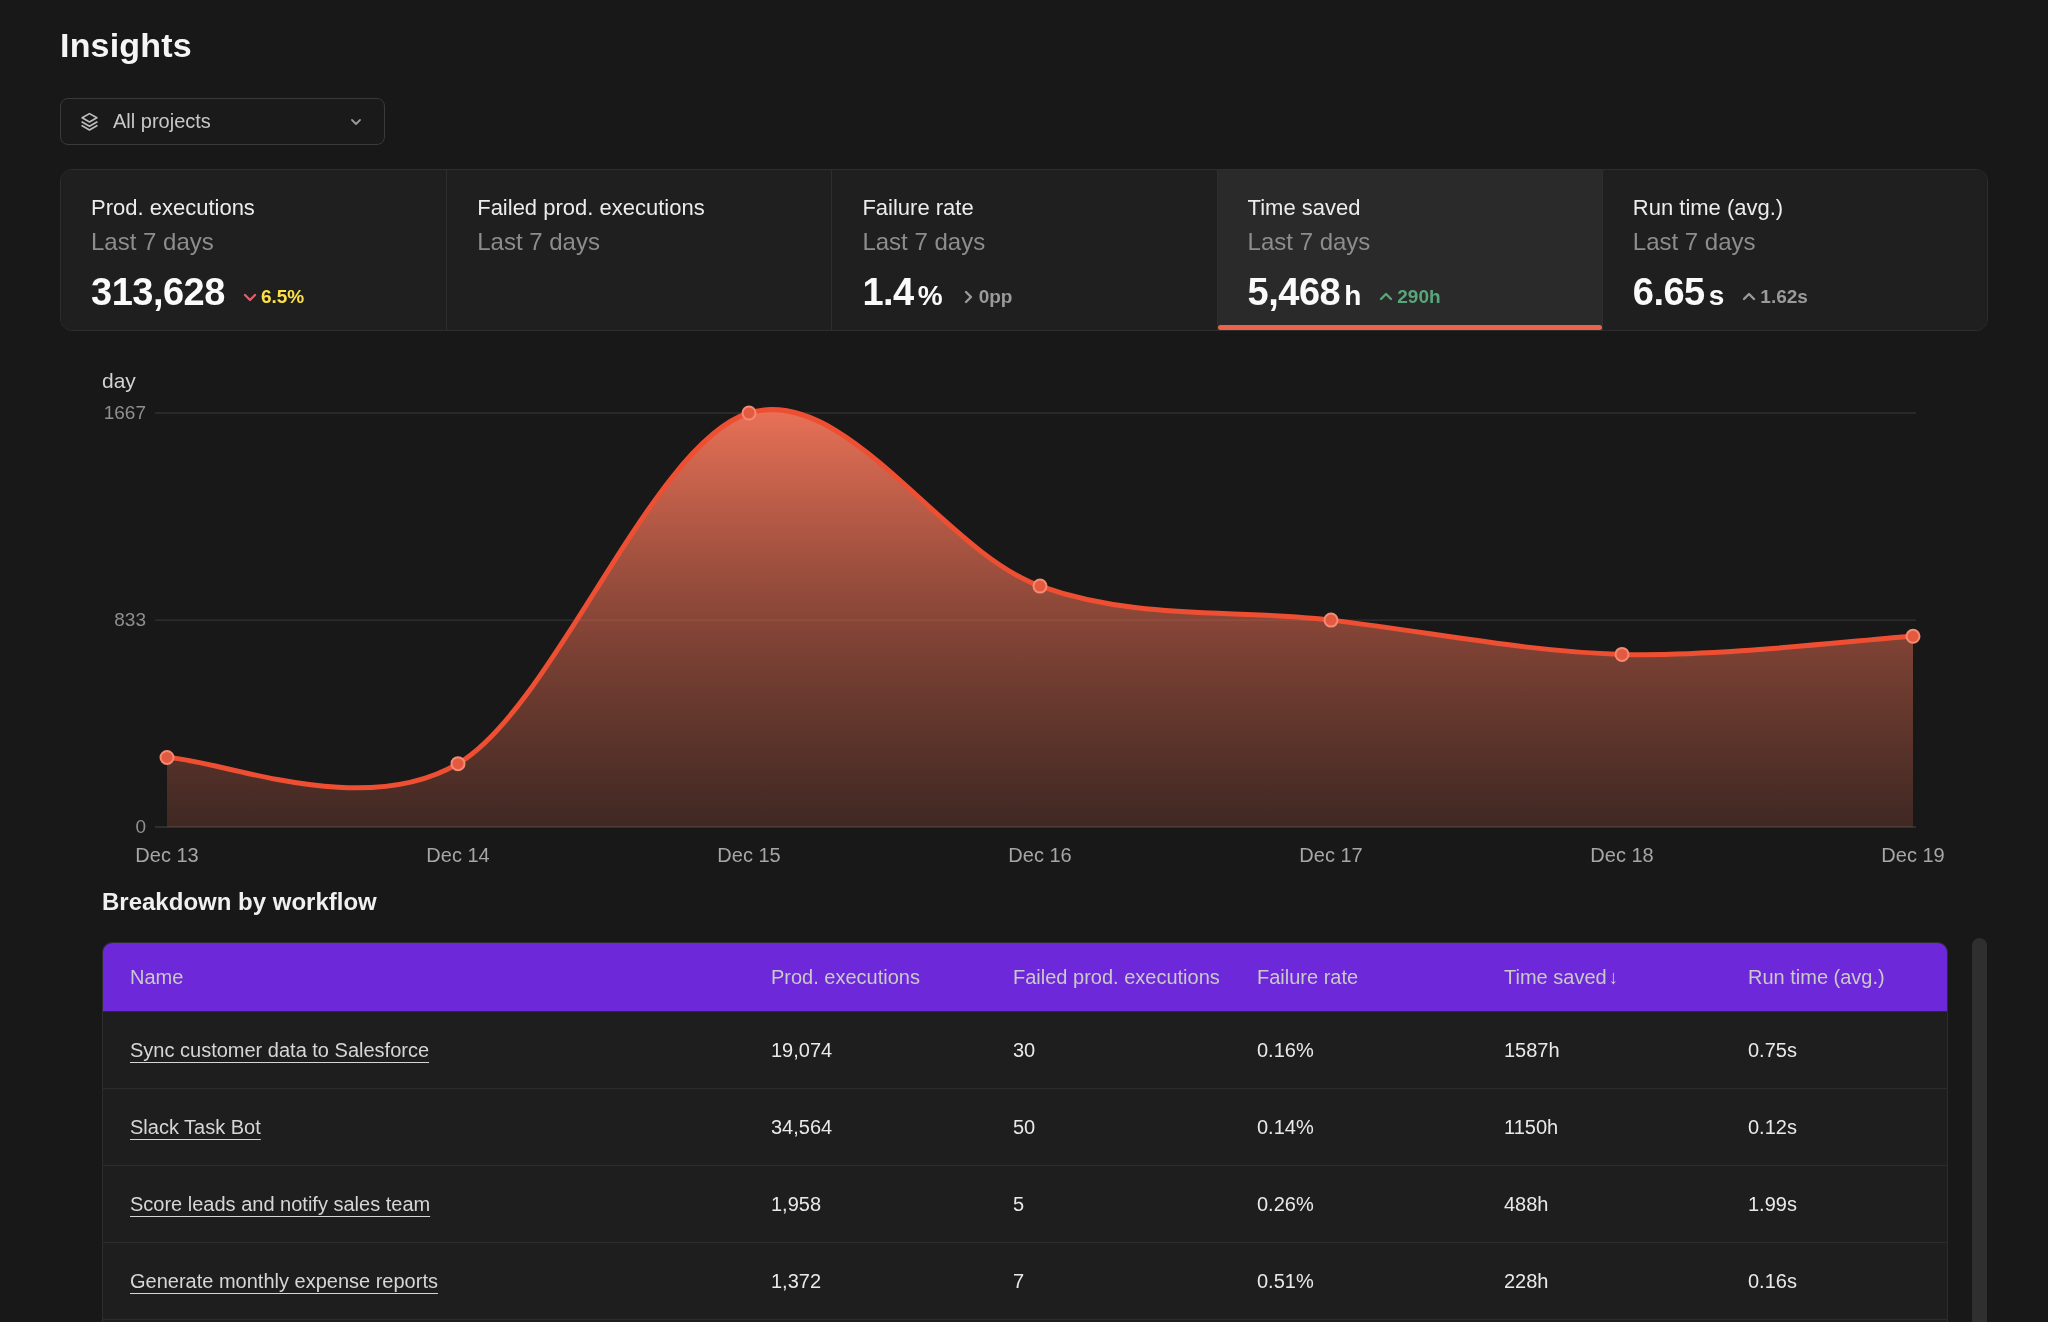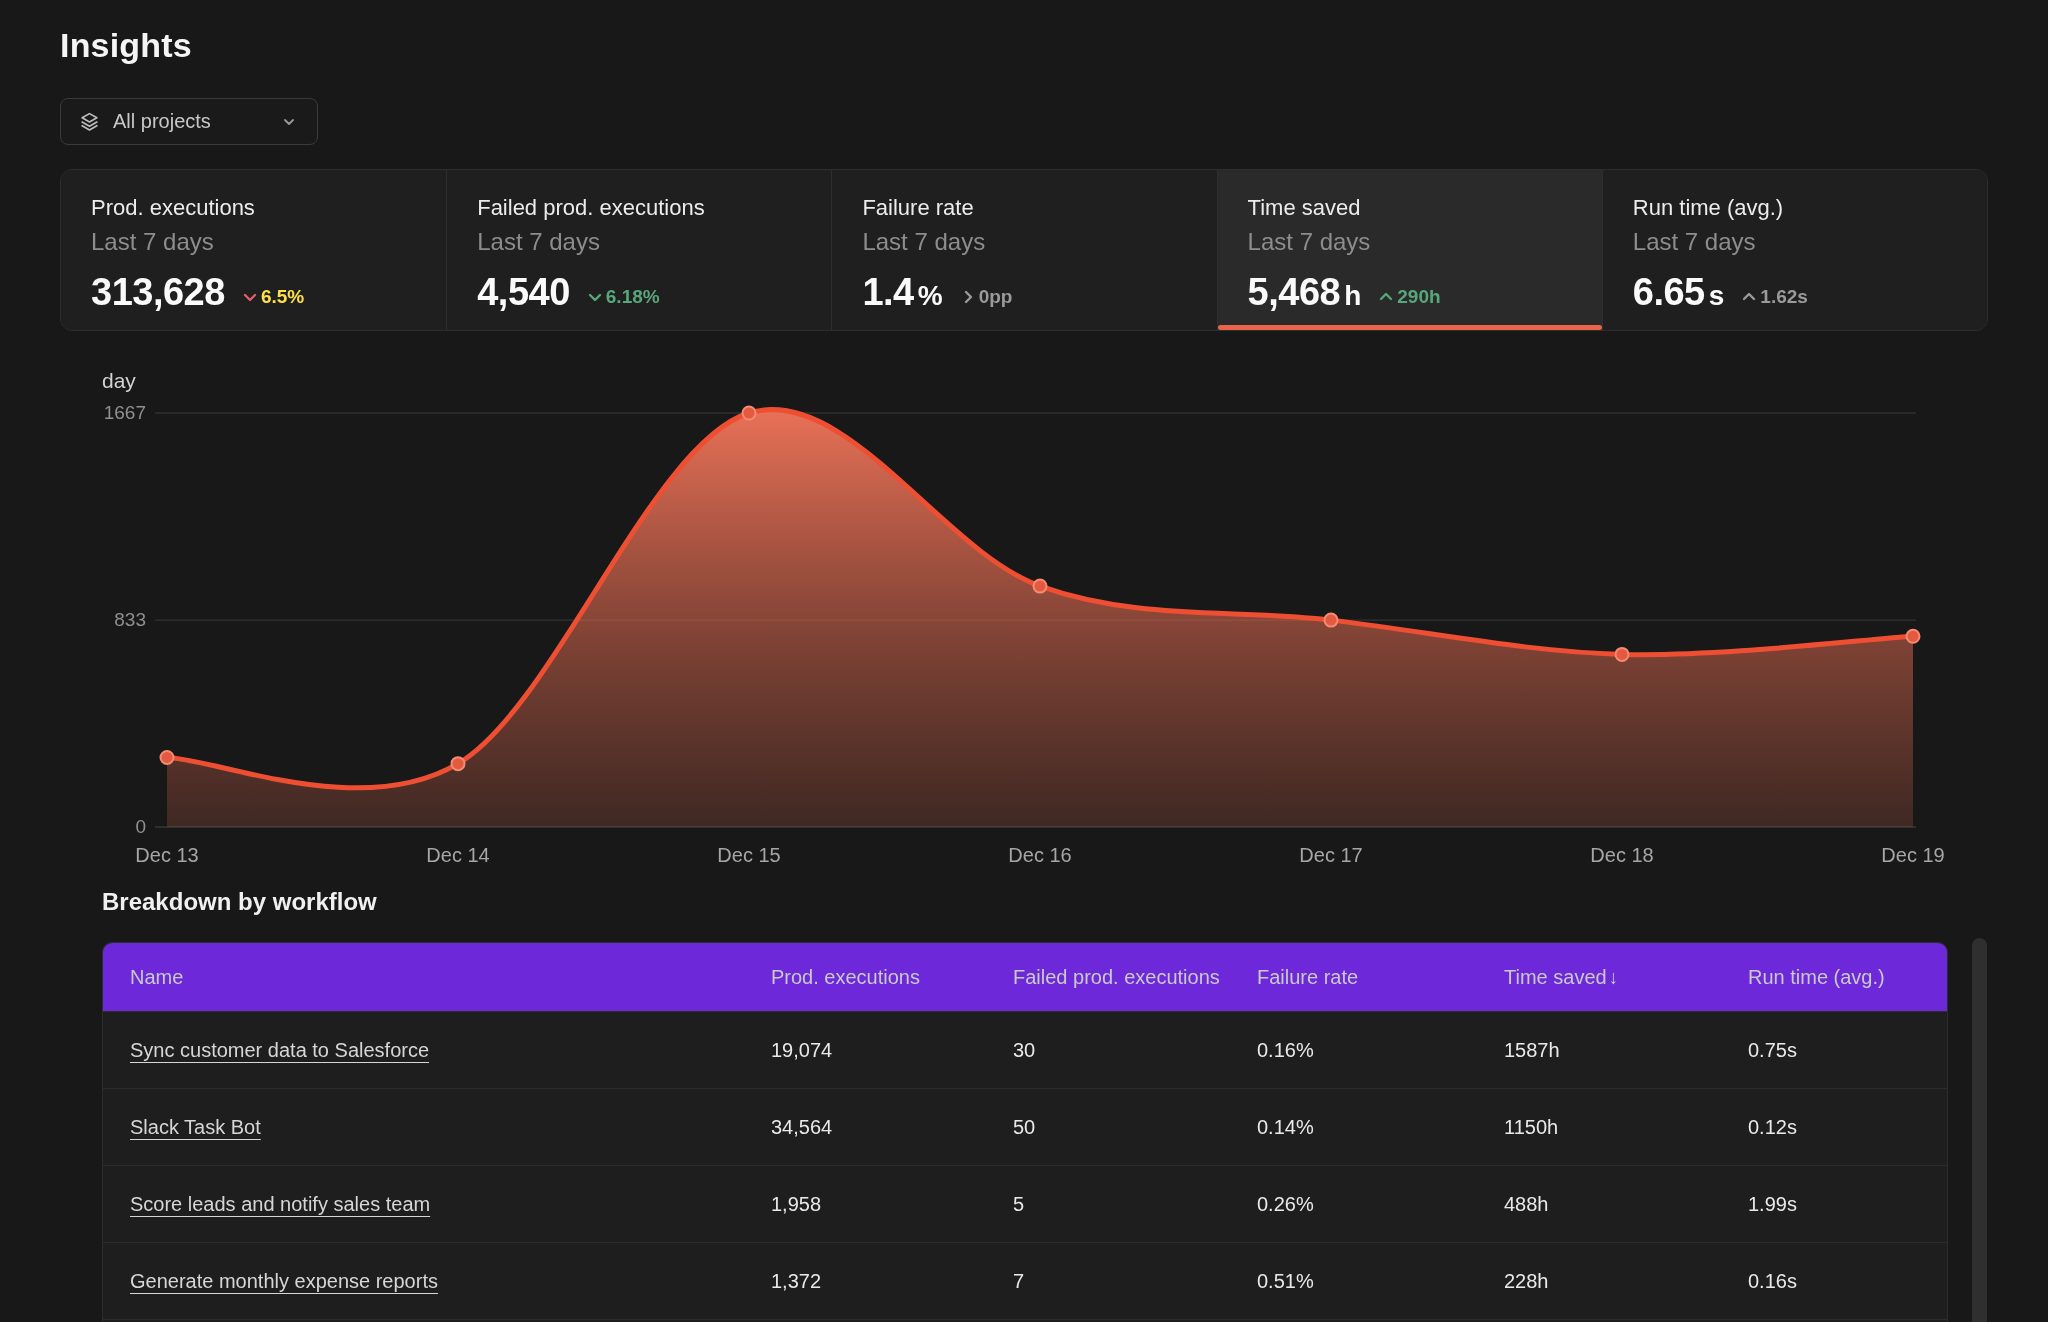--- a/index.html
+++ b/index.html
@@ -13,21 +13,21 @@
   h1.title{font-size:34px;font-weight:700;color:#f5f5f5;margin:26px 0 0 0;letter-spacing:.2px;}
 
   
   .filters{display:flex;gap:26px;margin-top:33px;}
   .control{
     display:flex;align-items:center;height:47px;box-sizing:border-box;
     border:1px solid #3a3a3a;border-radius:8px;background:#1a1a1a;
     padding:0 18px;cursor:pointer;
   }
   .control svg{flex:0 0 auto;}
-  .project-select{width:258px;}
+  .project-select{width:325px;}
   .project-select .lbl{font-size:20px;color:#c7c7c7;margin-left:13px;flex:1;}
   .date-btn .lbl{font-size:20px;color:#e8e8e8;font-weight:500;margin-left:13px;}
 
   
   .cards{
     display:grid;grid-template-columns:repeat(5,1fr);
     margin-top:24px;border:1px solid #2d2d2d;border-radius:12px;
     overflow:hidden;background:#1f1f1f;height:160px;
   }
   .card{position:relative;padding:25px 28px 0 30px;background:#1f1f1f;cursor:pointer;}
@@ -114,32 +114,20 @@
             </svg>
         <span class="delta-text">6.5%</span>
       </span>
     </div>
 
   </div>
 
   <div class="card">
     <div class="card-label">Failed prod. executions</div>
     <div class="card-sub">Last 7 days</div>
-    <div class="card-value-row">
-      <span class="vu">
-        <span class="card-value">4,540</span>
-
-      </span>
-      <span class="card-delta" style="color: rgb(88, 167, 122);">
-        <svg class="delta-icon" width="20" height="20" viewBox="0 0 20 20" fill="none" stroke-width="2.4" stroke-linecap="round" stroke-linejoin="round" stroke="#58a77a">
-              <polyline points="5,8 10,13 15,8"></polyline>
-            </svg>
-        <span class="delta-text">6.18%</span>
-      </span>
-    </div>
 
   </div>
 
   <div class="card">
     <div class="card-label">Failure rate</div>
     <div class="card-sub">Last 7 days</div>
     <div class="card-value-row">
       <span class="vu">
         <span class="card-value">1.4</span>
         <span class="card-unit">%</span>

